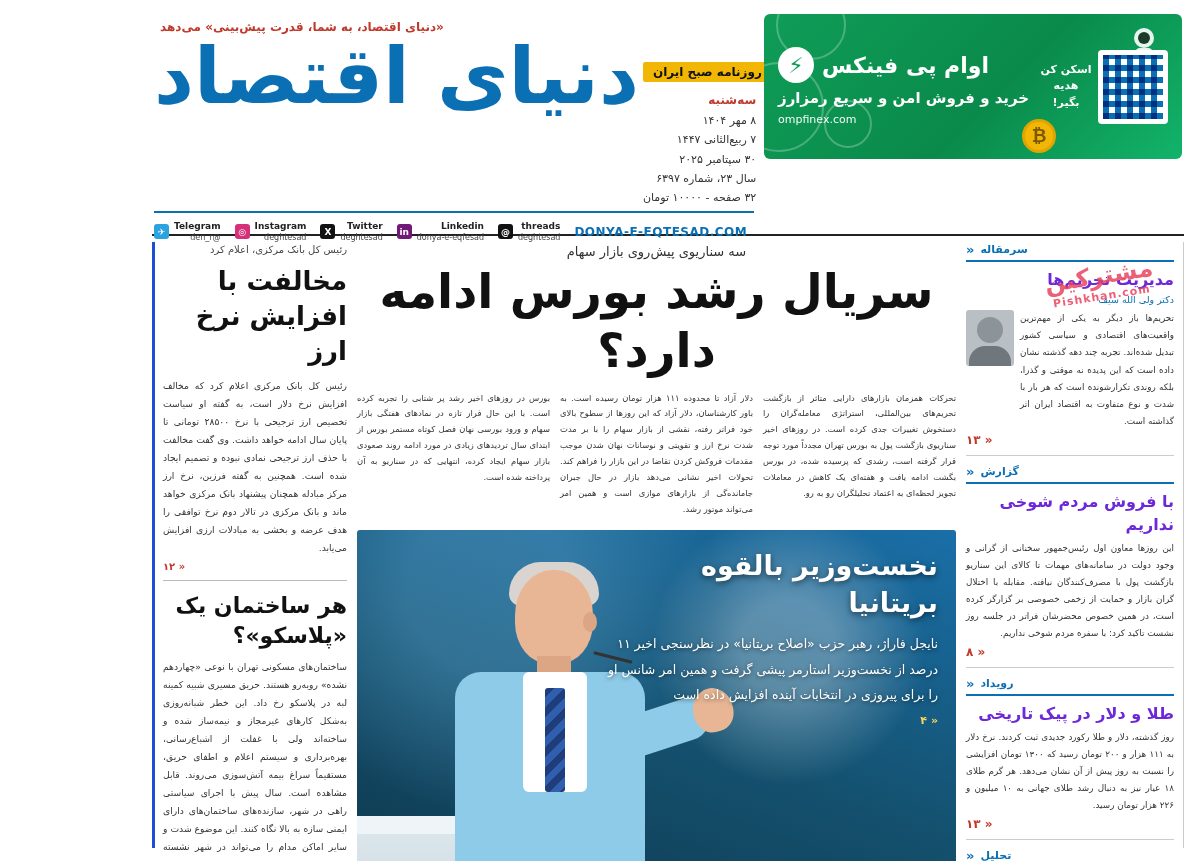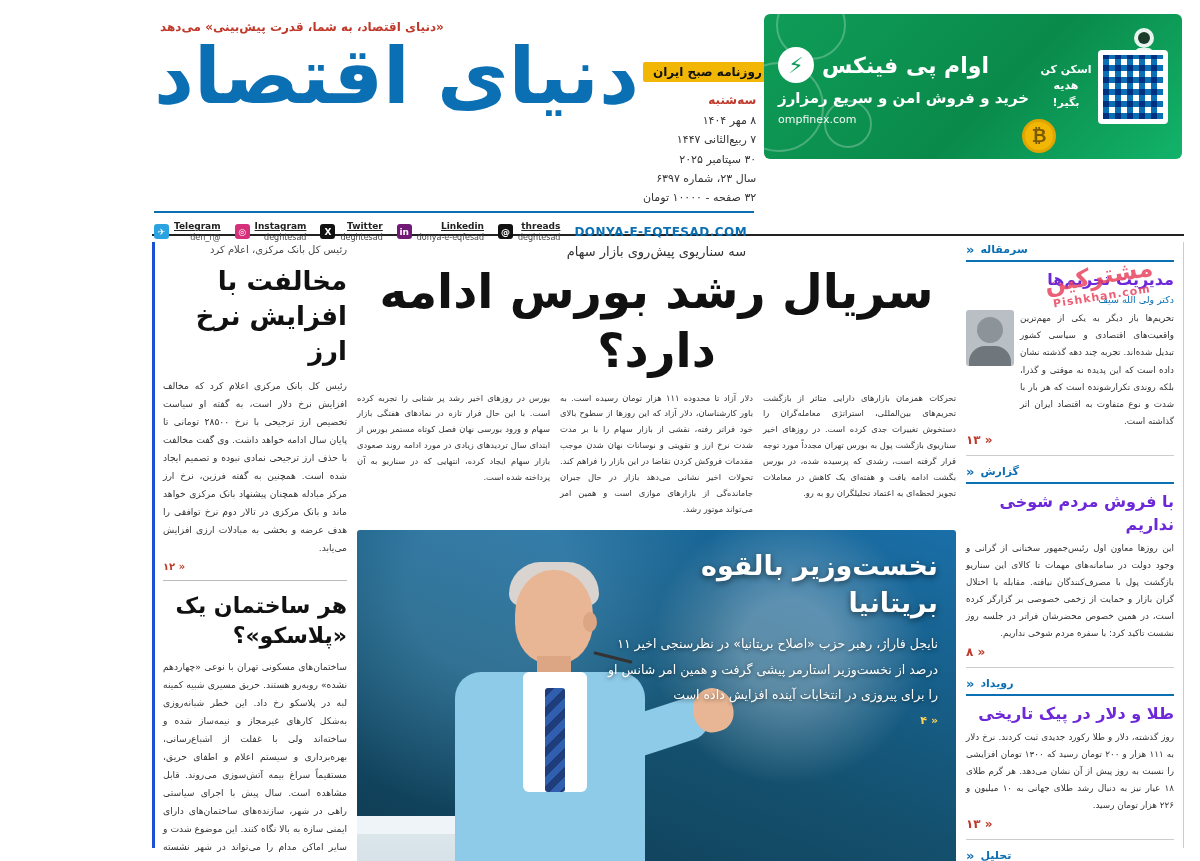--- a/index.html
+++ b/index.html
@@ -32,21 +32,21 @@
   }
   .dateblock { text-align:right; font-size:11px; color:#333; line-height:1.75; }
   .dateblock .dow { color:#c0392b; font-weight:bold; font-size:12px; }
   .dateblock .row { white-space:nowrap; }
   .mh-underline { width:100%; border-bottom:2px solid #0b6fb4; margin-top:4px; }
 
   .socials { display:flex; flex-direction:row-reverse; align-items:center; gap:14px; padding:8px 2px 0 0; width:100%; }
   .soc { display:flex; flex-direction:row-reverse; align-items:center; gap:5px; }
   .soc .ic { width:15px; height:15px; border-radius:3px; display:flex; align-items:center; justify-content:center; color:#fff; font-size:9px; font-weight:bold; }
   .soc .tx { text-align:right; font-size:8px; line-height:1.25; color:#444; }
-  .soc .tx b { display:block; font-size:9px; color:#222;text-decoration:underline; }
+  .soc .tx b { display:block; font-size:9px; color:#222; }
   .site-url { margin-right:auto; font-size:12px; color:#0b6fb4; font-weight:bold; letter-spacing:0.5px; }
 
   
   .ad {
     position:relative; width:100%; height:145px; border-radius:6px; overflow:hidden;
     background:linear-gradient(135deg,#0f9d58 0%, #0a8a4a 55%, #12b36a 100%);
     color:#fff;
   }
   .ad .bubbles { position:absolute; inset:0; opacity:.25; }
   .ad .b { position:absolute; border-radius:50%; border:2px solid #fff; }

